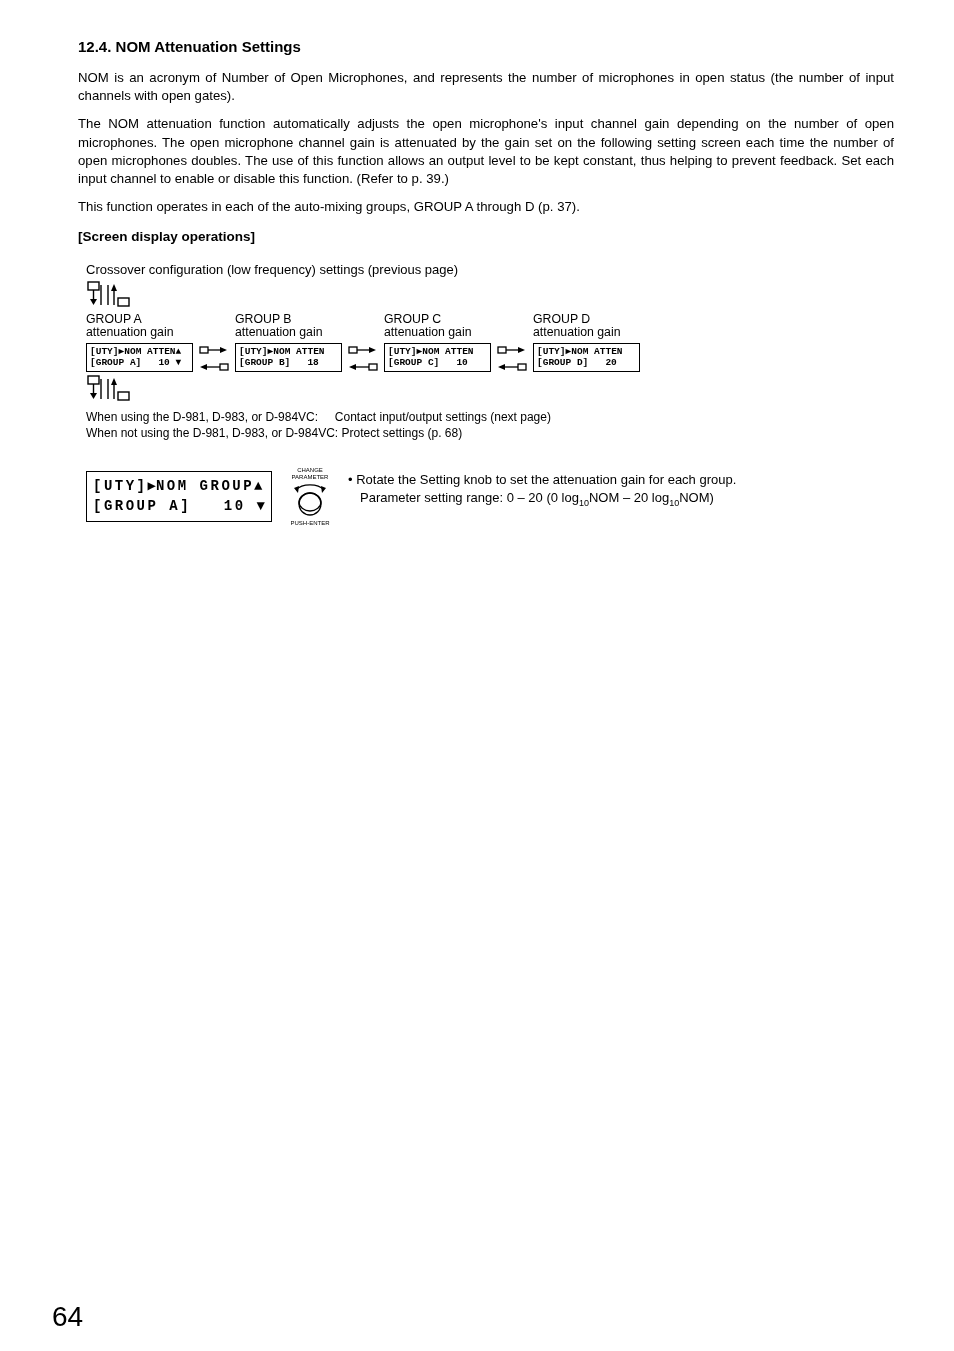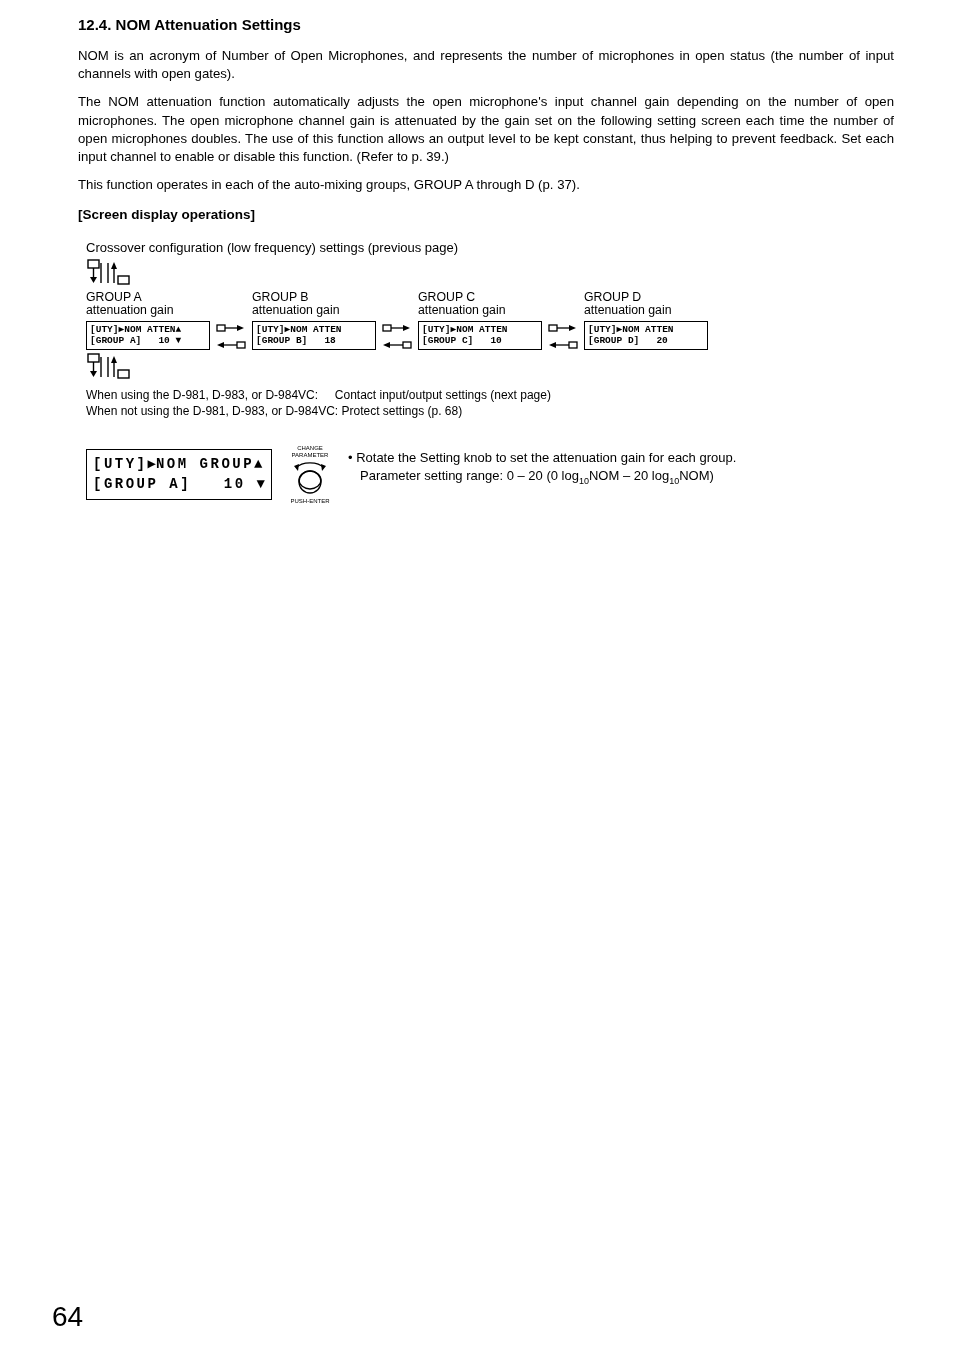--- a/index.html
+++ b/index.html
@@ -7,21 +7,21 @@
     padding: 0;
     font-family: Arial, Helvetica, sans-serif;
     background: #fff;
     color: #000;
     width: 954px;
     height: 1351px;
     position: relative;
     box-sizing: border-box;
   }
   .page {
-    padding: 16px 60px 0 78px;
+    padding: 38px 60px 0 78px;
   }
   .section-title {
     font-weight: bold;
     font-size: 15px;
     margin-bottom: 14px;
   }
   .body-text {
     font-size: 13.2px;
     line-height: 1.38;
     text-align: justify;
@@ -63,21 +63,21 @@
     margin-bottom: 3px;
   }
   .lcd-small {
     border: 1.5px solid #000;
     font-family: "Courier New", monospace;
     font-weight: bold;
     font-size: 9.5px;
     line-height: 1.25;
     padding: 2px 3px;
     white-space: pre;
-    width: 124px;
+    width: 107px;
     box-sizing: border-box;
   }
   .flow-arrows {
     display: flex;
     flex-direction: column;
     align-items: center;
     justify-content: center;
     margin-top: 32px;
   }
 

